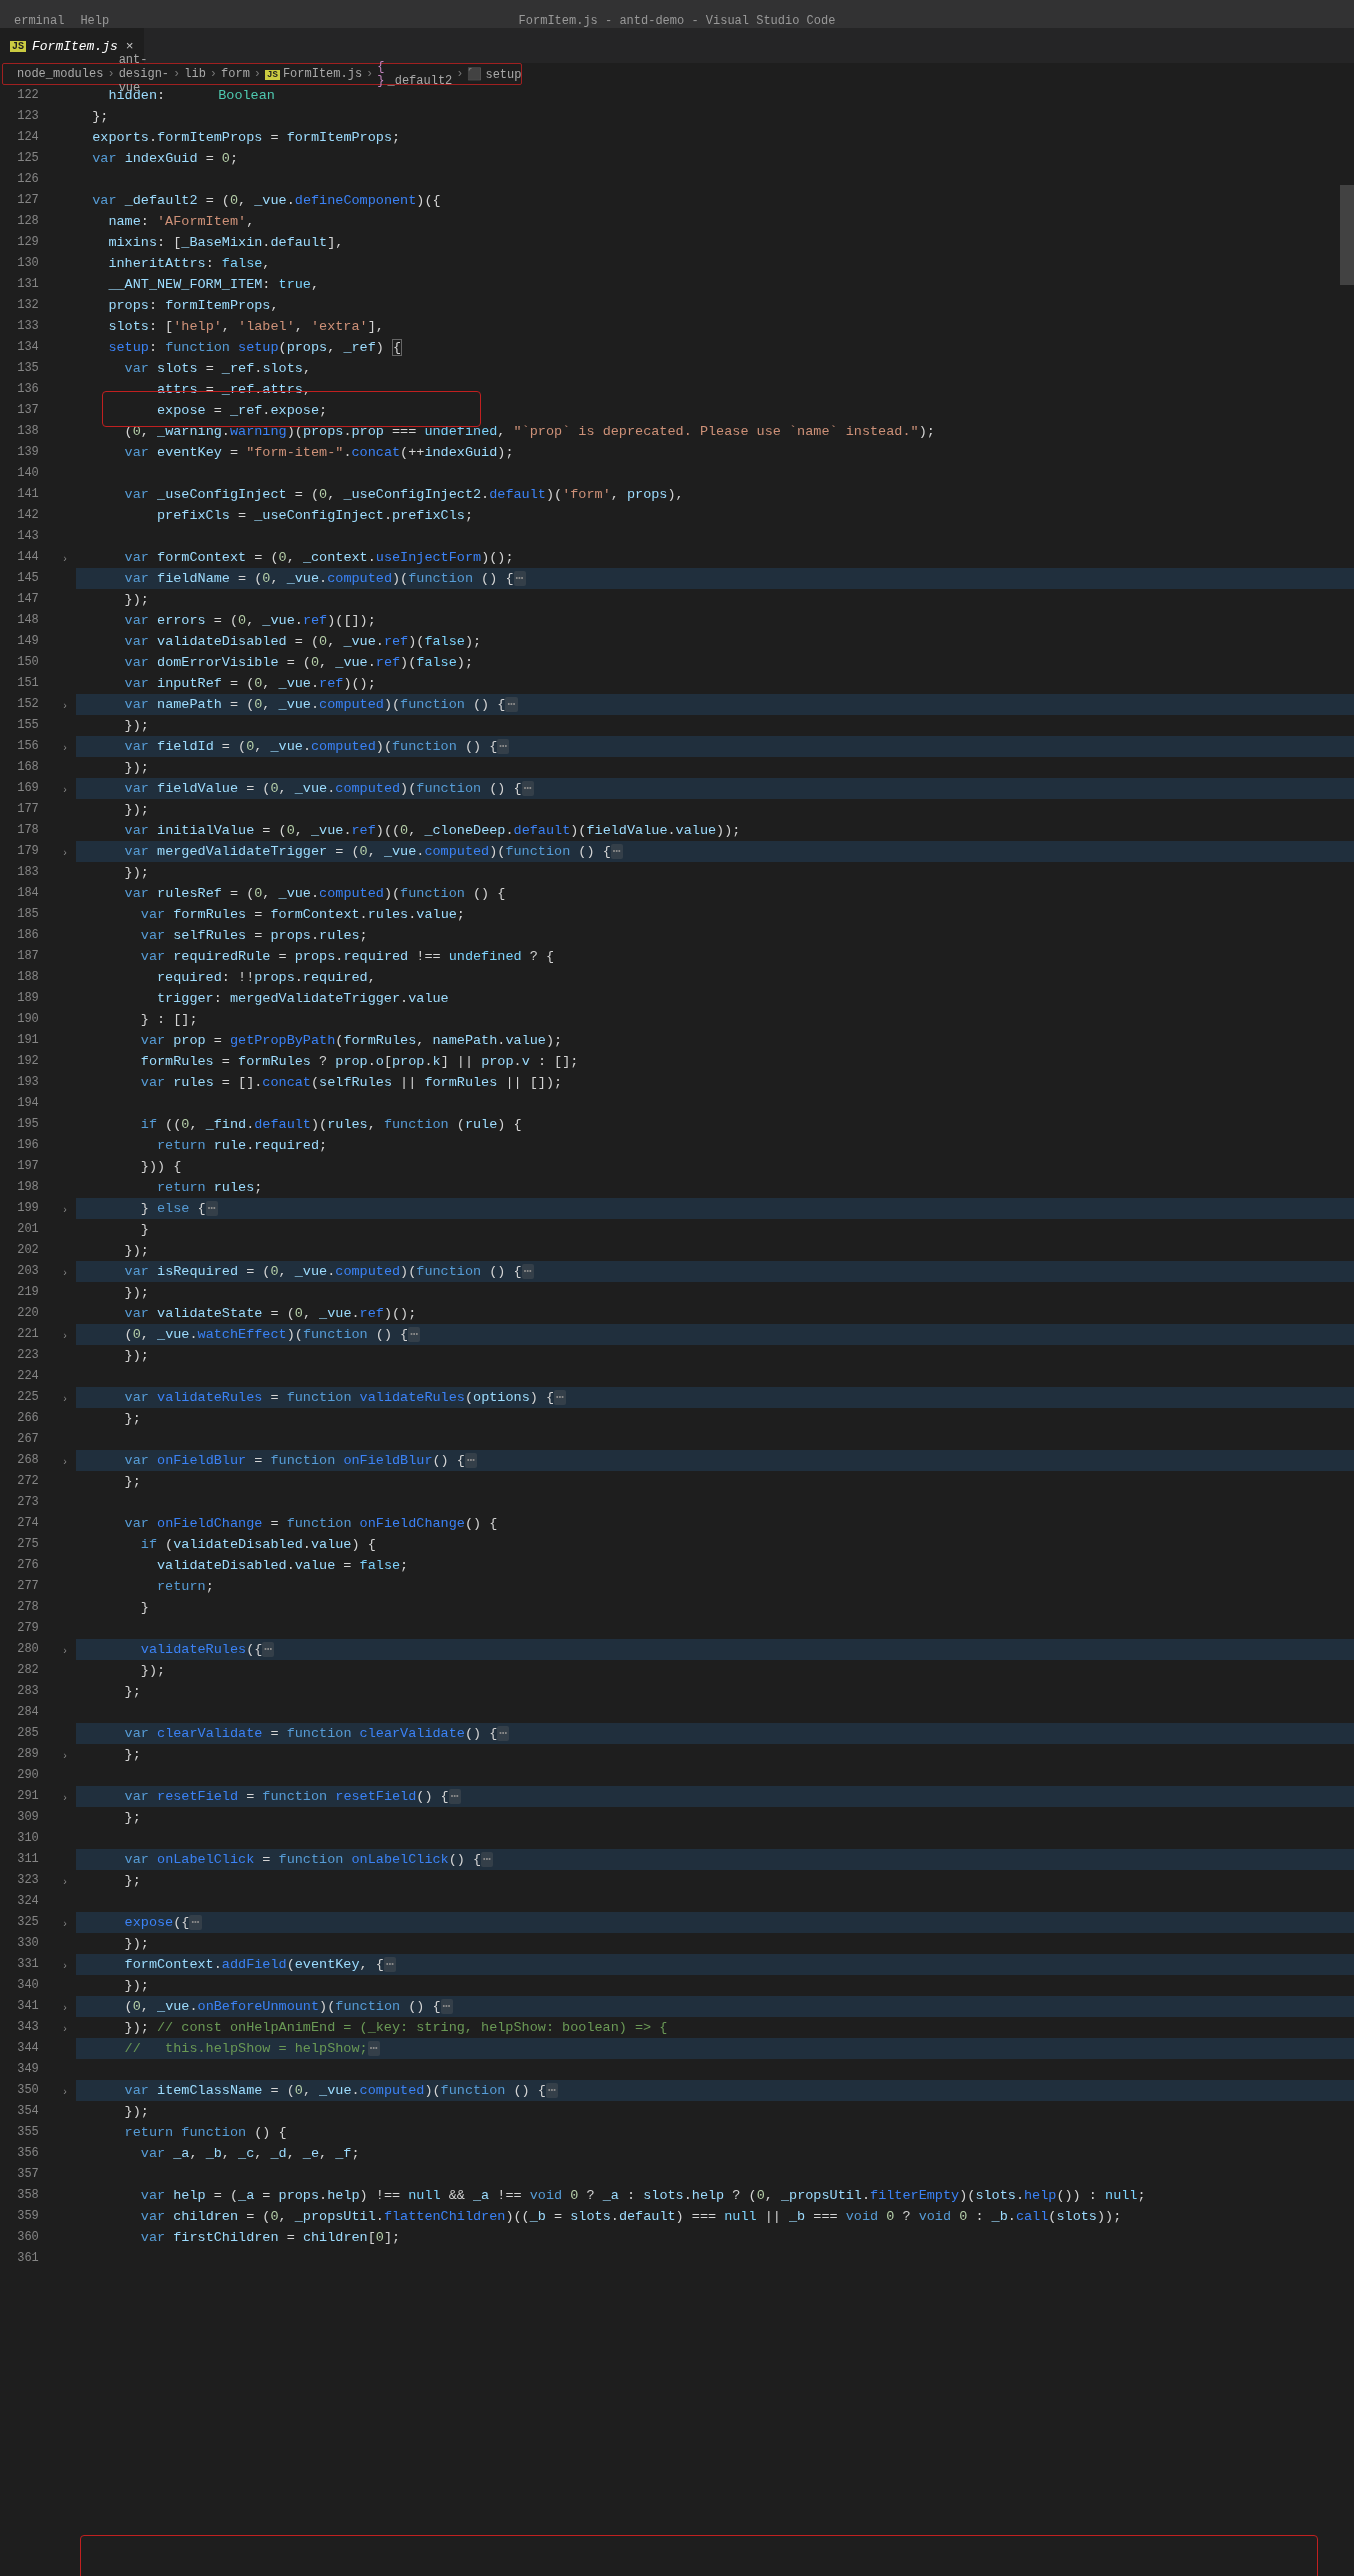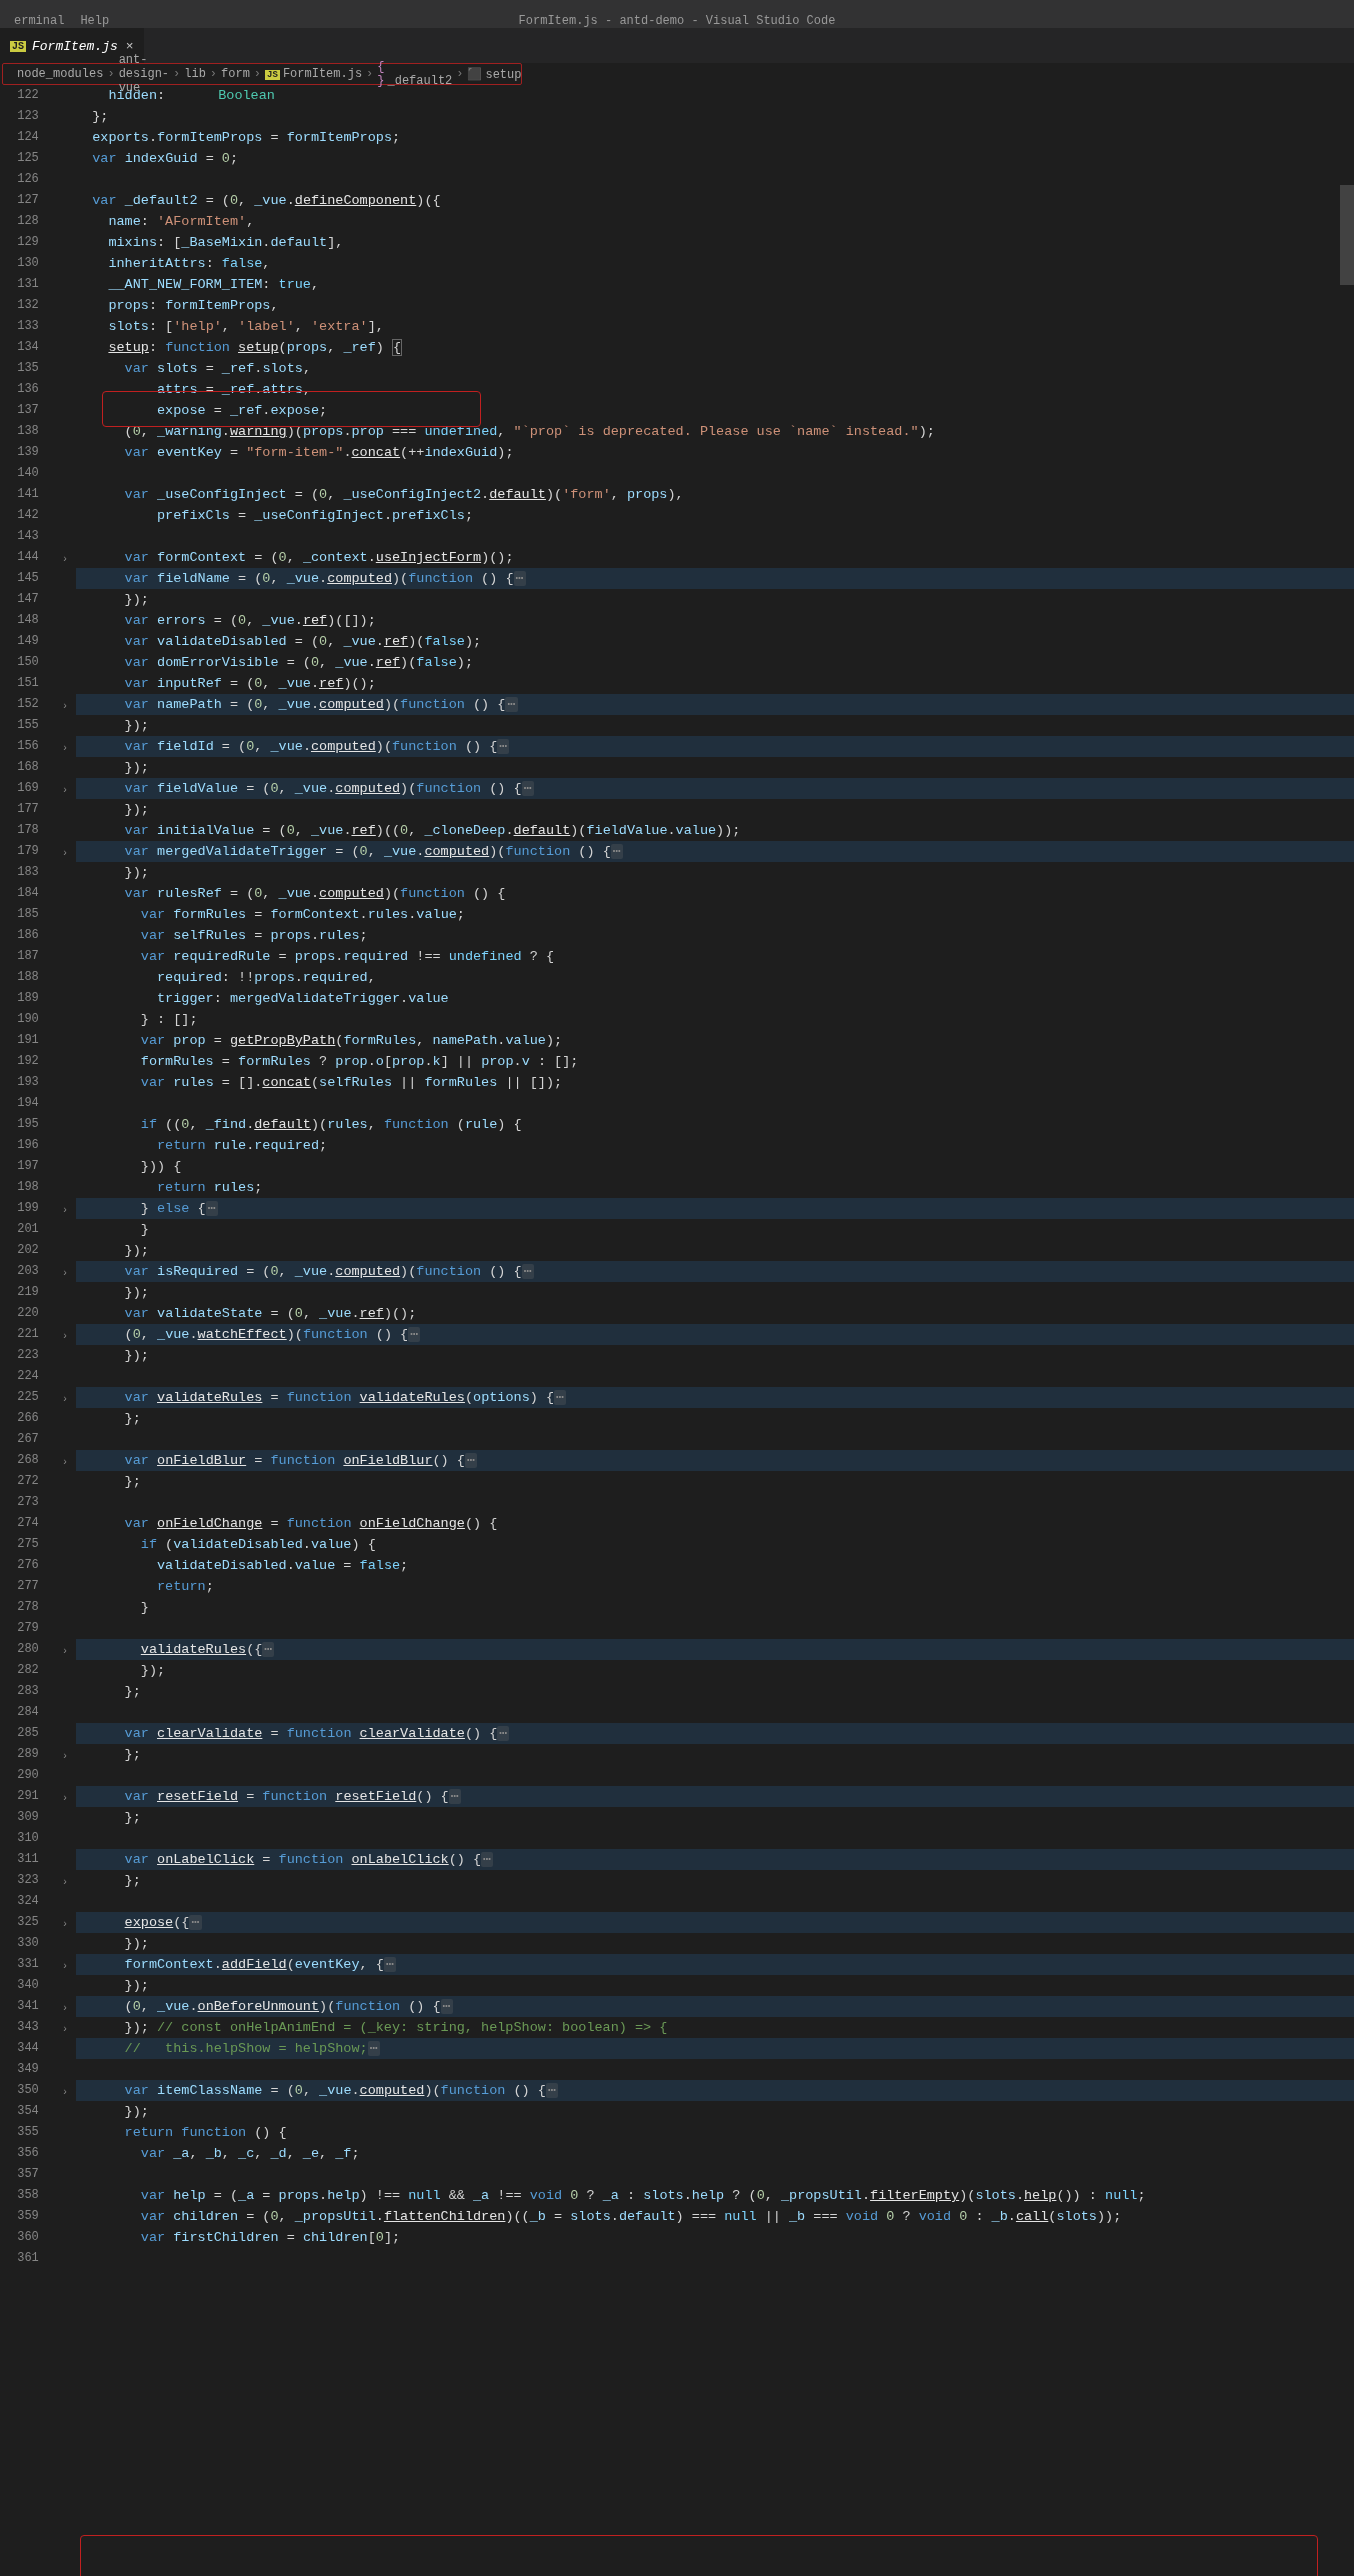--- a/index.html
+++ b/index.html
@@ -101,21 +101,21 @@
     flex: 1;
     white-space: pre;
     color: #d4d4d4;
   }
   .code .line { height: 21px; }
   .code .line.hl { background: rgba(38,79,120,0.35); }
   .gutter .row, .fold-col .row { height:21px; }
   .fold-col .chev { position:relative; top:2px; left:0; cursor:pointer; }
   
   .kw { color:#569cd6; }
-  .fn { color:#e5e5e5;text-decoration:underline; }
+  .fn { color:#3b82f6; }
   .str { color:#ce9178; }
   .prop { color:#9cdcfe; }
   .var { color:#9cdcfe; }
   .num { color:#b5cea8; }
   .bool { color:#7dd3fc; }
   .cmt { color:#6a9955; }
   .obj { color:#4ec9b0;margin-left:45px; }
   .collapse { color:#888; background:rgba(110,110,110,0.25); padding:0 2px; border-radius:2px; }
   .scrollbar {
     position:absolute;

